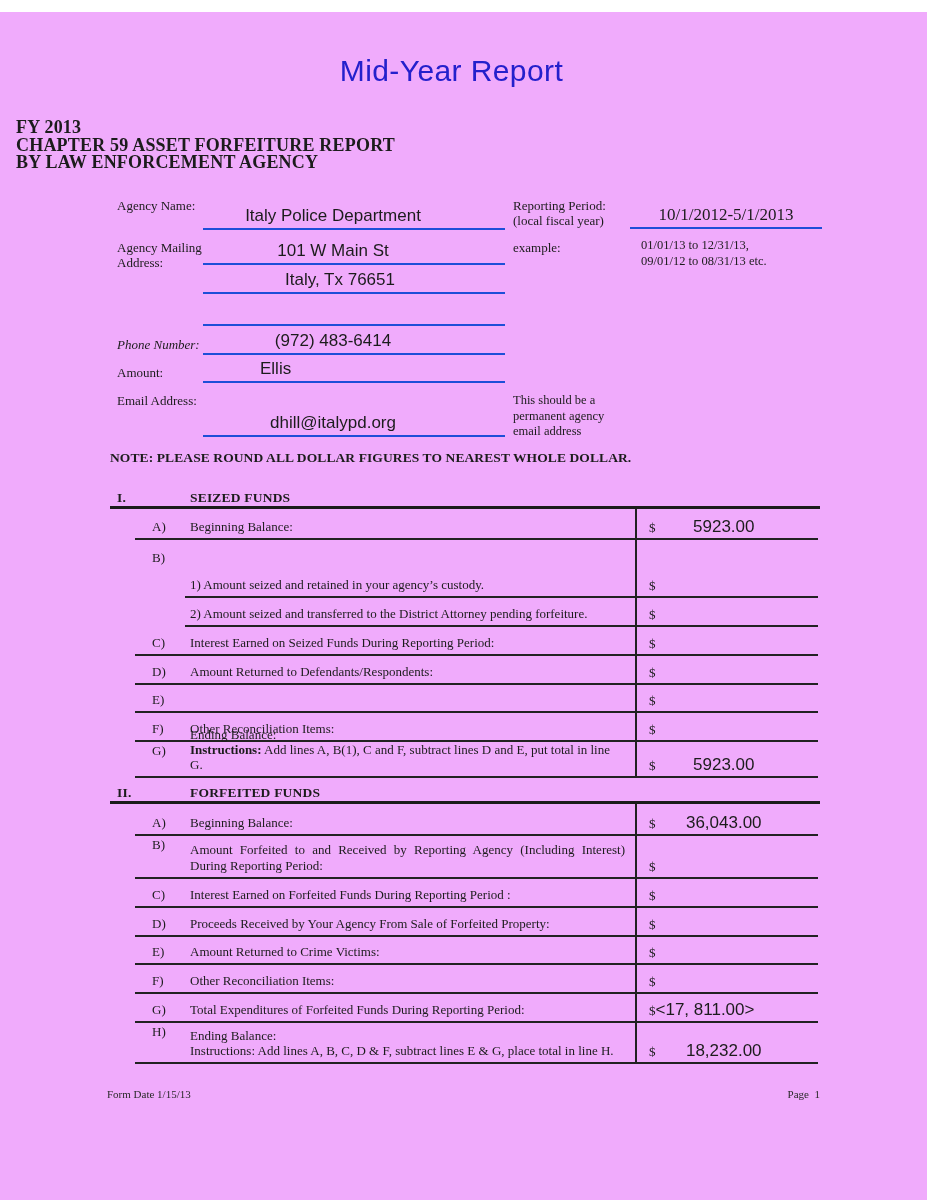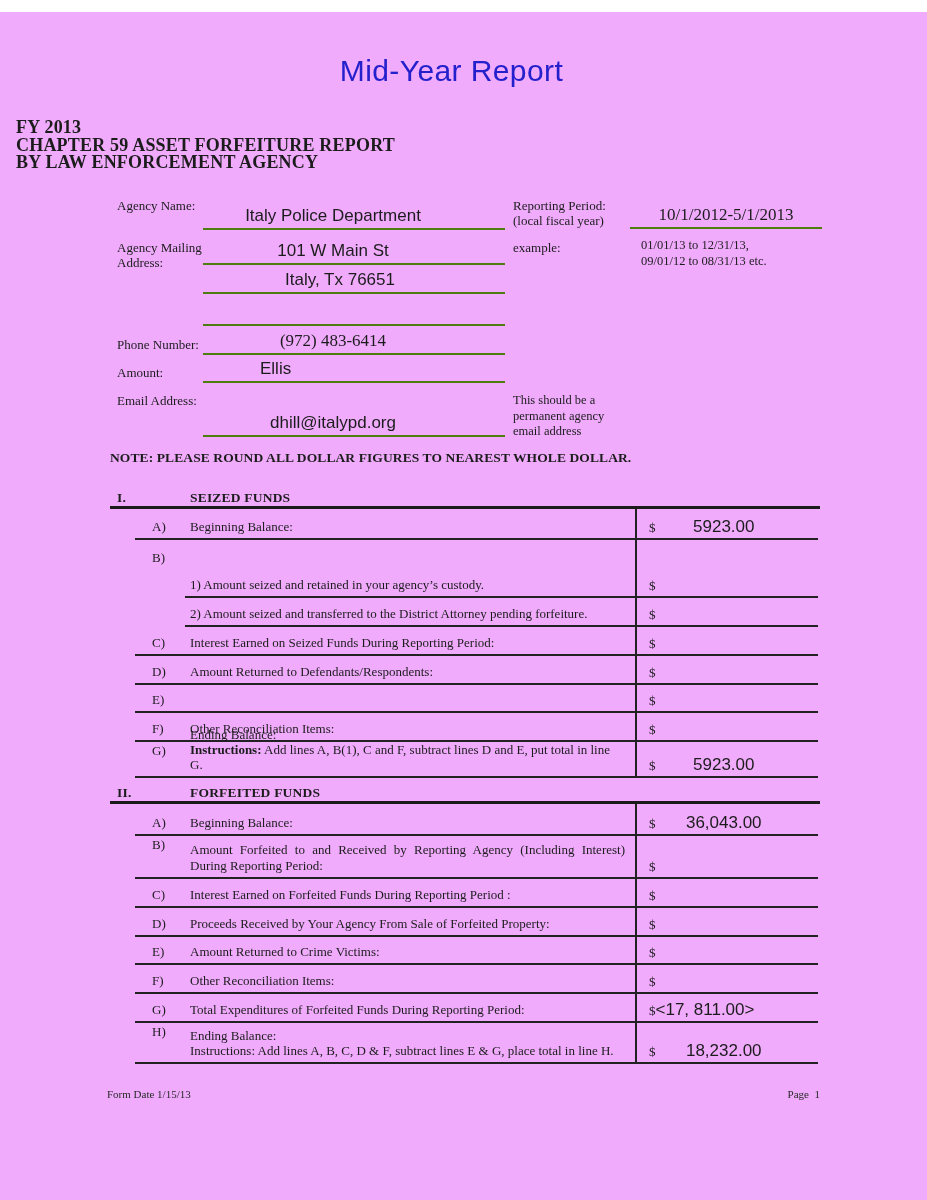--- a/index.html
+++ b/index.html
@@ -20,21 +20,21 @@
   .fy-block {
     position:absolute; top:107px; left:0; width:100%; text-align:left;
     font-weight:bold; font-size:18px; line-height:17.5px; letter-spacing:0.2px;padding-left:16px;
   }
   
   .lab { position:absolute; font-size:13px; line-height:15px; }
   .lab-small { position:absolute; font-size:12.5px; line-height:15.5px; }
   
   .field {
     position:absolute; box-sizing:border-box;
-    border-bottom:2px solid #4d7c0f;
+    border-bottom:2px solid #1d4ed8;
     display:flex; align-items:flex-end; justify-content:center;
     font-family:"Liberation Sans", sans-serif; font-size:17px;
     padding-bottom:2px; white-space:nowrap;
   }
   .field.shift { padding-right:42px; }
   .field.leftal { justify-content:flex-start; padding-left:57px; }
   
   .note-line { position:absolute; left:110px; top:438px; font-weight:bold; font-size:13.5px; letter-spacing:0.1px; }
   
   .section { position:absolute; left:110px; width:710px; }
@@ -90,29 +90,29 @@
     <div>FY 2013</div>
     <div>CHAPTER 59 ASSET FORFEITURE REPORT</div>
     <div>BY LAW ENFORCEMENT AGENCY</div>
   </div>
 
   <div class="lab" style="left:117px; top:186px;">Agency Name:</div>
   <div class="lab" style="left:117px; top:228px;">
     <span class="line" style="display:block;">Agency Mailing</span>
     <span class="line" style="display:block;">Address:</span>
   </div>
-  <div class="lab" style="left:117px; top:325px;">Phone Number:</div>
+  <div class="lab" style="left:117px; top:325px;font-style:italic;">Phone Number:</div>
   <div class="lab" style="left:117px; top:353px;">Amount:</div>
   <div class="lab" style="left:117px; top:381px;">Email Address:</div>
 
   <div class="field shift" style="left:203px; top:191px; width:302px; height:27px;">Italy Police Department</div>
   <div class="field shift" style="left:203px; top:226px; width:302px; height:27px;">101 W Main St</div>
   <div class="field" style="left:203px; top:255px; width:302px; height:27px; padding-right:28px;">Italy, Tx 76651</div>
   <div class="field" style="left:203px; top:287px; width:302px; height:27px;"></div>
-  <div class="field shift" style="left:203px; top:316px; width:302px; height:27px;font-family:Liberation Serif, serif;">(972) 483-6414</div>
+  <div class="field shift" style="left:203px; top:316px; width:302px; height:27px;">(972) 483-6414</div>
   <div class="field leftal" style="left:203px; top:344px; width:302px; height:27px;">Ellis</div>
   <div class="field shift" style="left:203px; top:397px; width:302px; height:28px;">dhill@italypd.org</div>
 
   <div class="lab" style="left:513px; top:186px;">
     <span style="display:block;">Reporting Period:</span>
     <span style="display:block;">(local fiscal year)</span>
   </div>
   <div class="field" style="left:630px; top:189px; width:192px; height:28px;font-family:Liberation Serif, serif;">10/1/2012-5/1/2013</div>
 
   <div class="lab" style="left:513px; top:228px;">example:</div>

